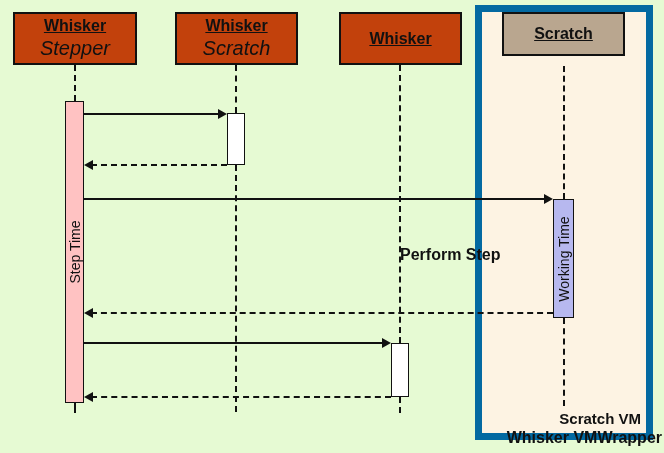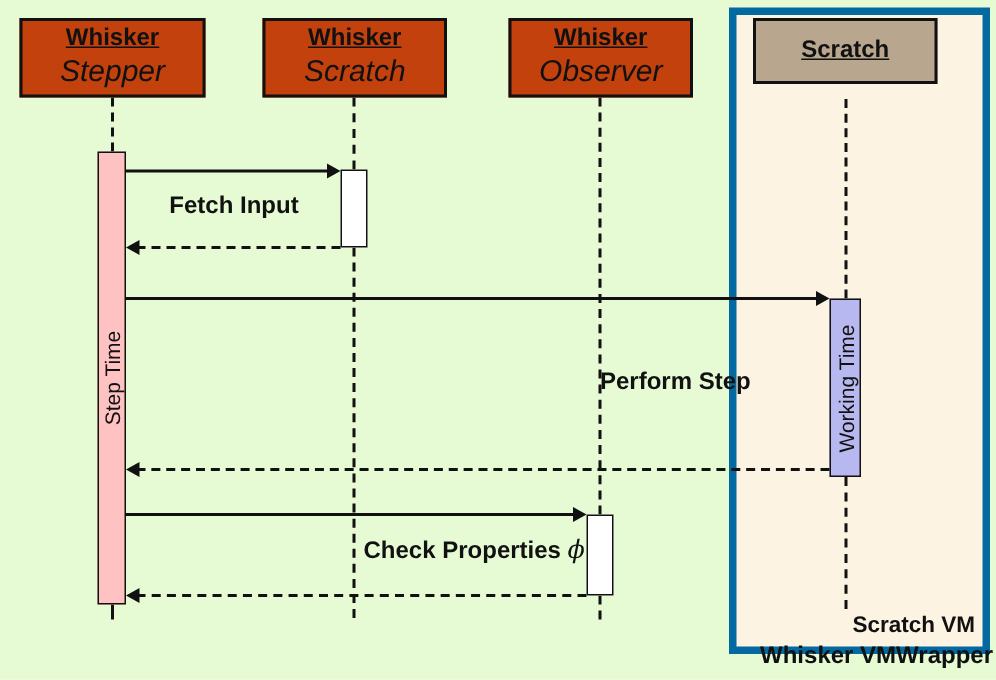--- a/index.html
+++ b/index.html
@@ -3,22 +3,22 @@
 <meta charset="utf-8">
 <style>
   html,body{margin:0;padding:0;}
   body{font-family:"Liberation Sans",sans-serif;}
   .canvas{
     position:relative;width:664px;height:453px;overflow:hidden;
     background:#e6fad3;color:#111;
   }
   
   .vm-frame{
-    position:absolute;left:486px;top:5px;width:164px;height:421px;
-    background:#fdf3e3;border:5px solid #0369a1;
+    position:absolute;left:475px;top:5px;width:164px;height:421px;
+    background:#fdf3e3;border:7px solid #0369a1;
   }
   .vm-frame-label{
     position:absolute;right:5px;bottom:6px;
     font-weight:bold;font-size:15px;color:#111;
   }
   .caption{
     position:absolute;right:2px;top:429px;
     font-weight:bold;font-size:16px;color:#111;
   }
   
@@ -99,21 +99,20 @@
   <div class="actor a-stepper">
     <span class="t1">Whisker</span>
     <span class="t2">Stepper</span>
   </div>
   <div class="actor a-harness">
     <span class="t1">Whisker</span>
     <span class="t2">Scratch</span>
   </div>
   <div class="actor a-observer">
     <span class="t1">Whisker</span>
-    <span class="t2">Observer</span>
   </div>
   <div class="actor a-scratch">
     <span class="t1">Scratch</span>
   </div>
 
   <div class="bar bar-step">
     <span class="vlabel">Step Time</span>
   </div>
   <div class="bar bar-harness"></div>
   <div class="bar bar-working">
@@ -139,20 +138,15 @@
   </div>
   <div class="msg right m5">
     <div class="shaft"></div>
     <div class="head"></div>
   </div>
   <div class="msg dashed left m6">
     <div class="shaft"></div>
     <div class="head"></div>
   </div>
 
-  <div class="mlabel lbl-fetch">Fetch Input</div>
   <div class="mlabel lbl-perform">Perform Step</div>
-  <div class="mlabel lbl-check">
-    <span>Check Properties</span>
-    <span class="phi">ϕ</span>
-  </div>
 
 </div>
 
 </body></html>

